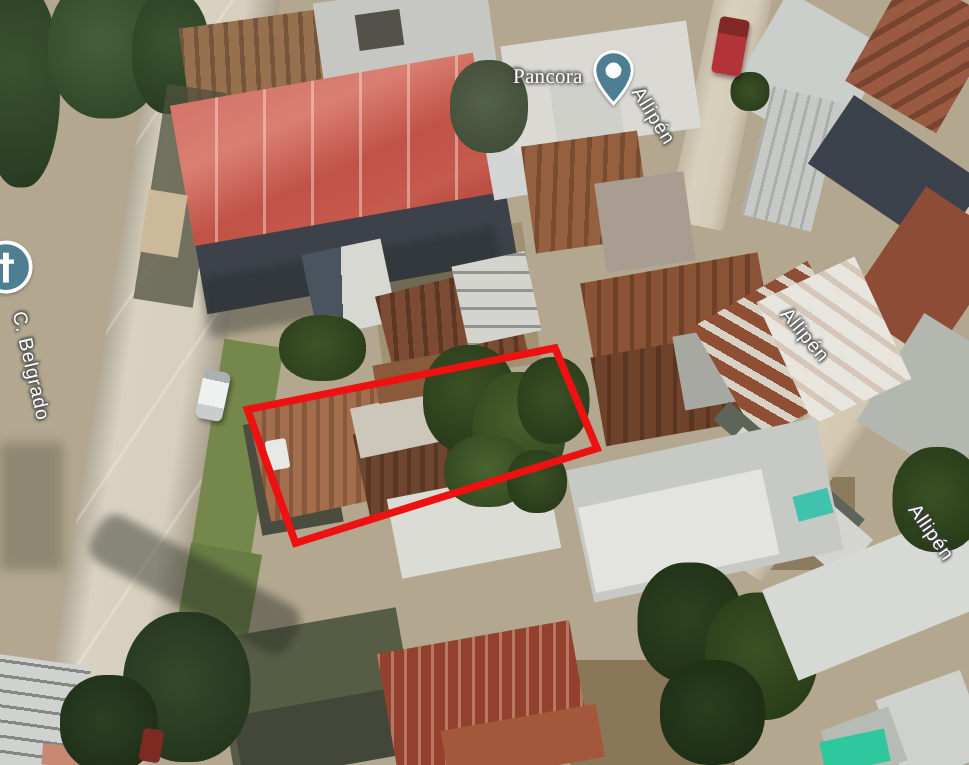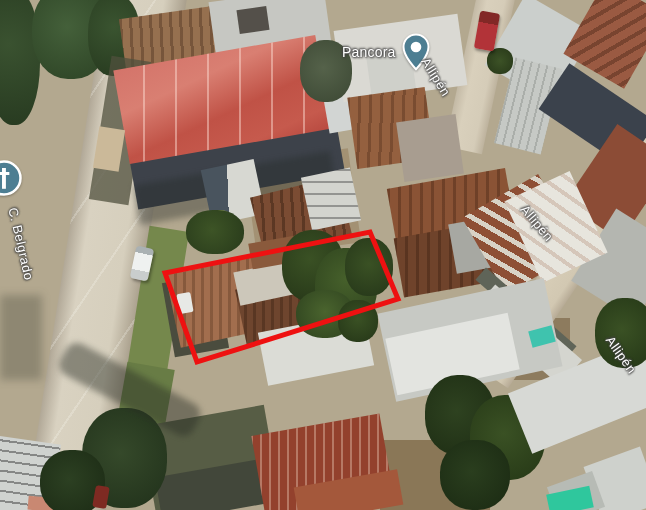--- a/index.html
+++ b/index.html
@@ -145,21 +145,21 @@
 
   
   .maplabel{position:absolute;color:#ffffff;font-size:13px;letter-spacing:.5px;white-space:nowrap;
     text-shadow:0 0 2px rgba(68,68,68,.95),0 0 2px rgba(68,68,68,.95),1px 1px 2px rgba(68,68,68,.9),-1px -1px 2px rgba(68,68,68,.9);}
   .lbl-belgrado{left:20px;top:206px;transform:rotate(77deg);transform-origin:0 0;}
   .lbl-al-top{left:431px;top:55px;transform:rotate(58deg);transform-origin:0 0;}
   .lbl-al-mid{left:529px;top:202px;transform:rotate(50deg);transform-origin:0 0;}
   .lbl-al-bot{left:615px;top:333px;transform:rotate(55deg);transform-origin:0 0;}
   .poi-pancora{position:absolute;left:342px;top:33px;display:flex;align-items:center;gap:5px;cursor:pointer;}
   .poi-label{color:#ffffff;font-size:14px;letter-spacing:.2px;
-    text-shadow:0 0 2px rgba(68,68,68,.95),0 0 3px rgba(68,68,68,.9),1px 1px 2px rgba(68,68,68,.9),-1px -1px 2px rgba(68,68,68,.9);}
+    text-shadow:0 0 2px rgba(68,68,68,.95),0 0 3px rgba(68,68,68,.9),1px 1px 2px rgba(68,68,68,.9),-1px -1px 2px rgba(68,68,68,.9);font-family:Liberation Serif, serif;}
   .pin{width:30px;height:38px;filter:drop-shadow(0 1px 1px rgba(0,0,0,.35));}
   .church-poi{position:absolute;left:-15px;top:159px;width:38px;height:38px;cursor:pointer;}
   .church-poi svg{width:38px;height:38px;filter:drop-shadow(0 1px 1px rgba(0,0,0,.3));}
 </style>
 </head>
 <body>
 
 <div class="map">
 
   <div class="p dirt-n"></div>

